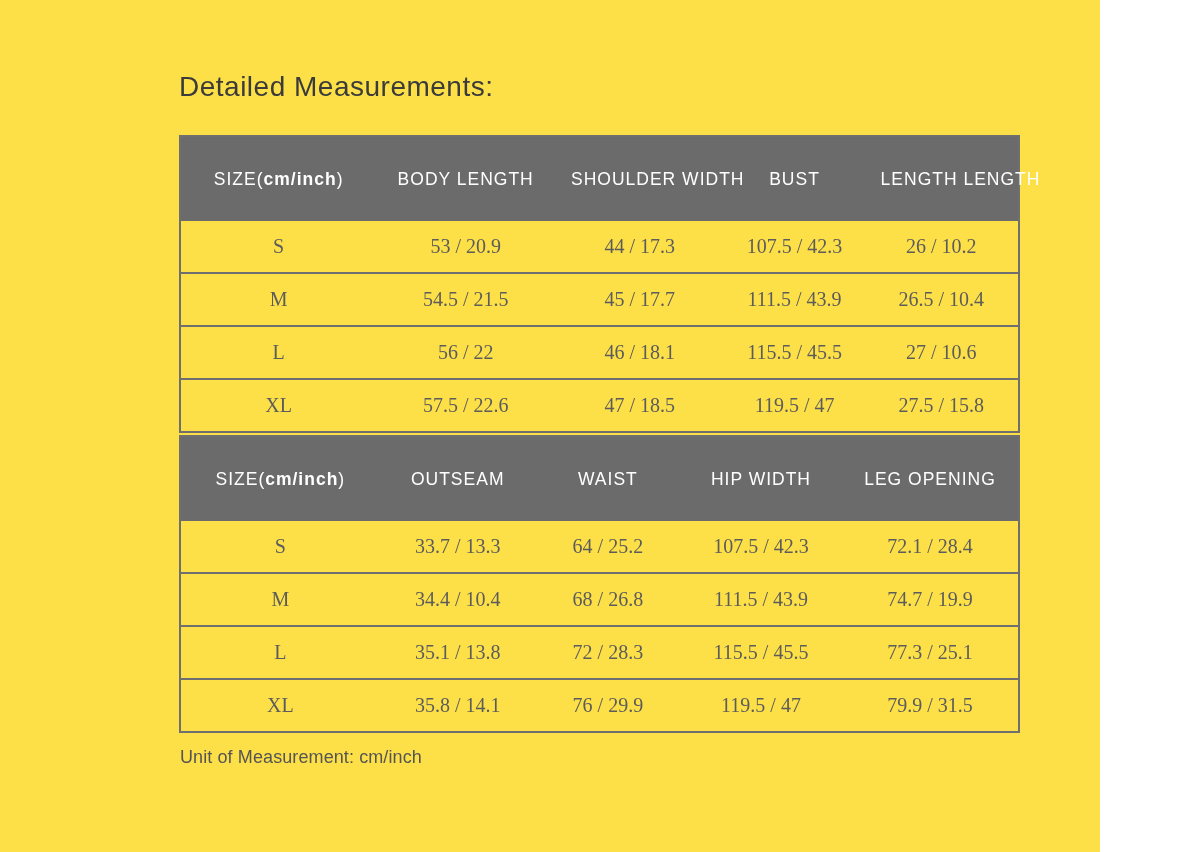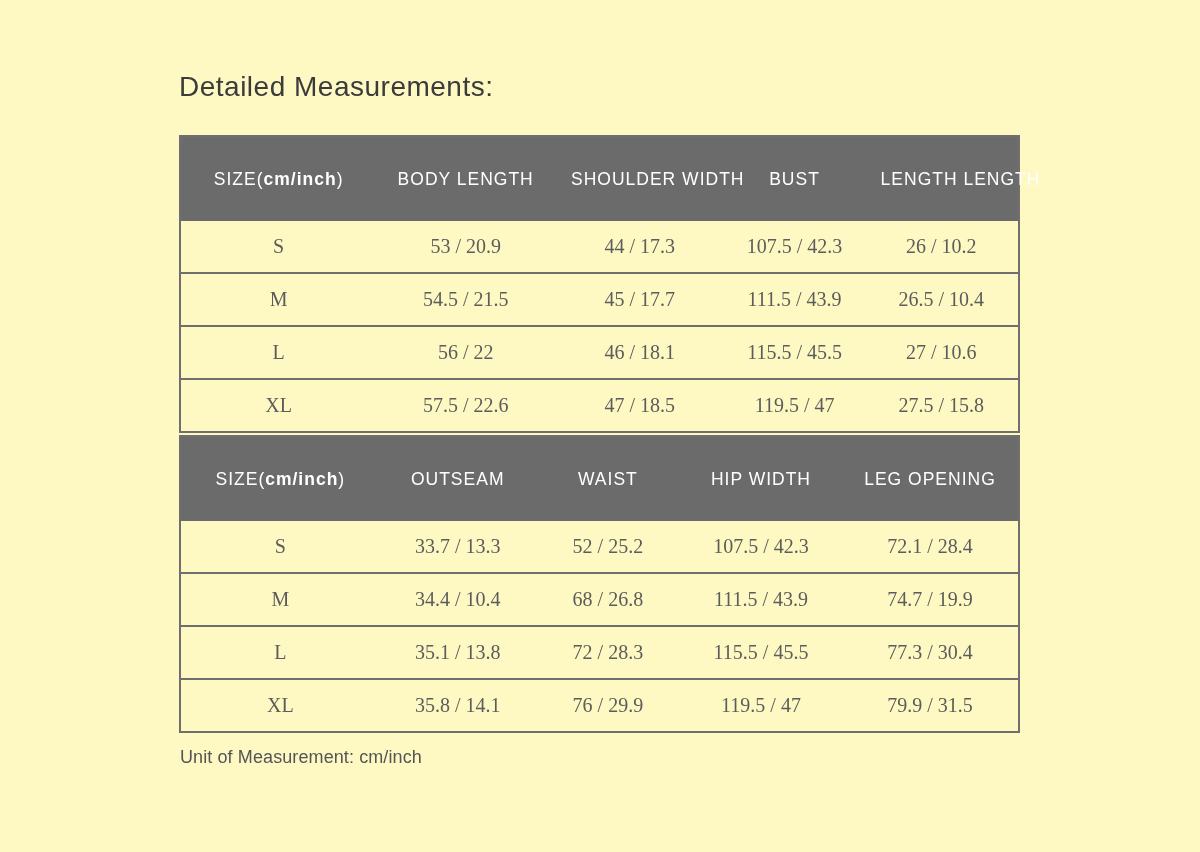--- a/index.html
+++ b/index.html
@@ -2,23 +2,23 @@
 <html><head>
 <meta charset="utf-8">
 <style>
   html, body {
     margin: 0;
     padding: 0;
     background: #ffffff;
   }
   .page {
     position: relative;
-    width: 1200px;
+    width: 1100px;
     height: 852px;
-    background: #fef9c3;
+    background: #fde047;
     font-family: "Liberation Sans", sans-serif;
     overflow: hidden;
   }
   .title {
     position: absolute;
     left: 179px;
     top: 71px;
     font-size: 28px;
     letter-spacing: 0.5px;
     color: #3b3b3b;
@@ -147,37 +147,37 @@
             <th><span>OUTSEAM</span></th>
             <th><span>WAIST</span></th>
             <th><span>HIP WIDTH</span></th>
             <th><span>LEG OPENING</span></th>
           </tr>
         </thead>
       <tbody>
           <tr>
             <td>S</td>
             <td>33.7 / 13.3</td>
-            <td>52 / 25.2</td>
+            <td>64 / 25.2</td>
             <td>107.5 / 42.3</td>
             <td>72.1 / 28.4</td>
           </tr>
           <tr>
             <td>M</td>
             <td>34.4 / 10.4</td>
             <td>68 / 26.8</td>
             <td>111.5 / 43.9</td>
             <td>74.7 / 19.9</td>
           </tr>
           <tr>
             <td>L</td>
             <td>35.1 / 13.8</td>
             <td>72 / 28.3</td>
             <td>115.5 / 45.5</td>
-            <td>77.3 / 30.4</td>
+            <td>77.3 / 25.1</td>
           </tr>
           <tr>
             <td>XL</td>
             <td>35.8 / 14.1</td>
             <td>76 / 29.9</td>
             <td>119.5 / 47</td>
             <td>79.9 / 31.5</td>
           </tr>
         </tbody>
     </table>

